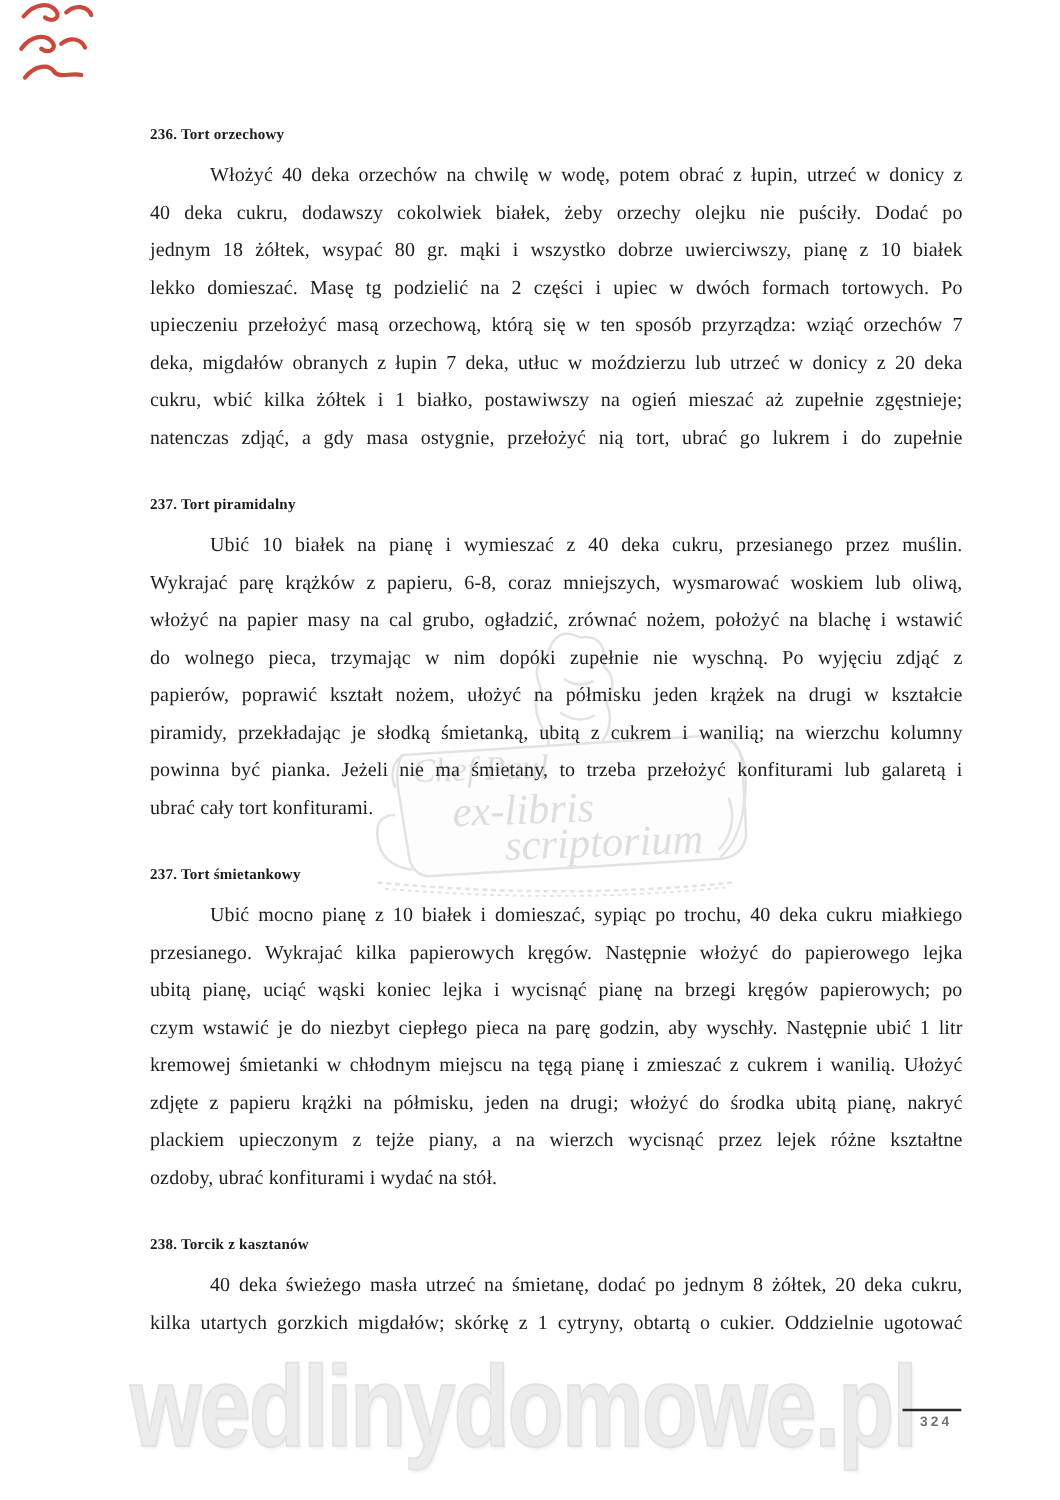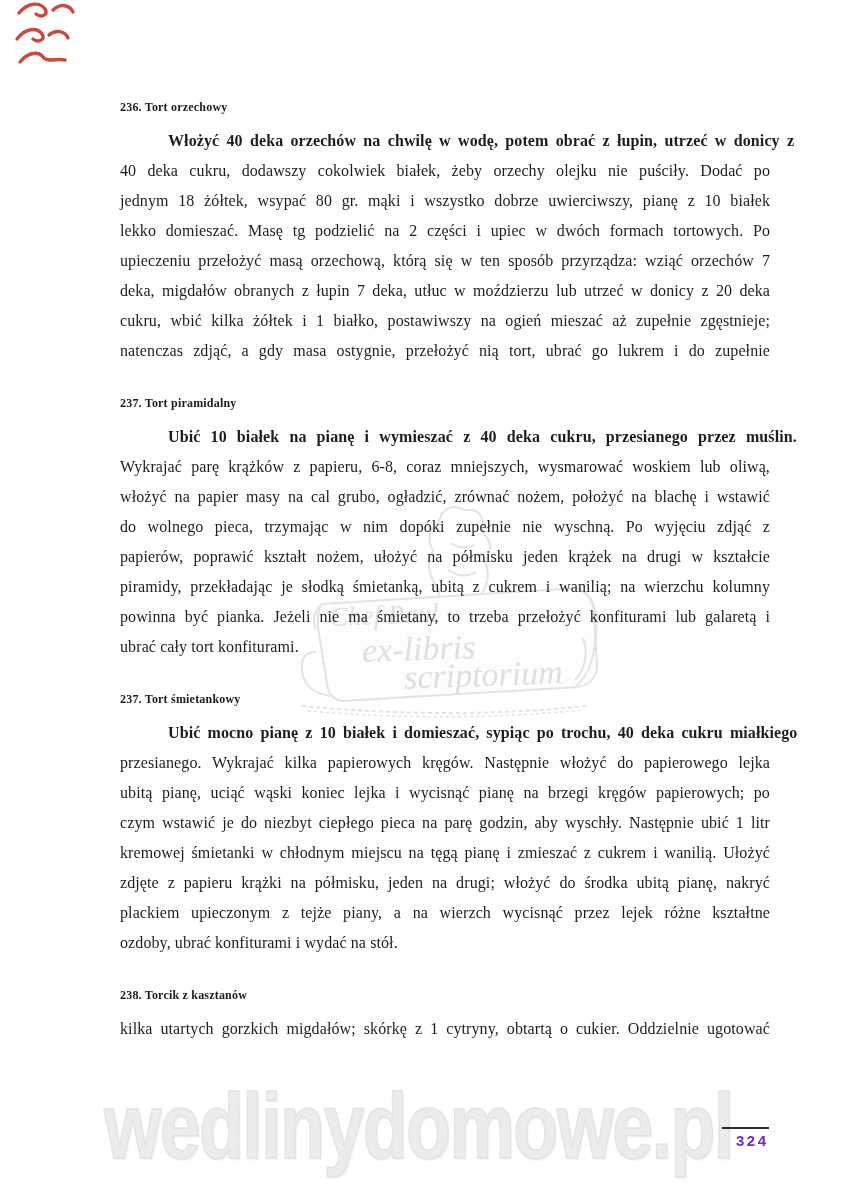--- a/index.html
+++ b/index.html
@@ -13,21 +13,21 @@
   .rheading{
     font-family:"Liberation Serif",serif;font-weight:bold;
     font-size:12px;line-height:30px;margin:0 0 4px 0;color:#1b1b1b;
     letter-spacing:0.2px;
   }
   .rpara{margin:0;}
   .jline{
     font-size:16px;line-height:30px;color:#1d1d1d;
     white-space:nowrap;letter-spacing:0.1px;
   }
-  .jline.indent{padding-left:48px;font-weight:bold;}
+  .jline.indent{padding-left:48px;}
   
   .emblem{position:absolute;left:278px;top:488px;width:340px;height:230px;z-index:1;}
   .emblem svg{position:absolute;left:0;top:0;}
   .em-text{
     position:absolute;font-family:"Liberation Serif",serif;font-style:italic;
     color:#dedede;transform:rotate(-2deg);white-space:nowrap;
   }
   .em-t1{left:52px;top:112px;font-size:27px;}
   .em-t2{left:84px;top:142px;font-size:34px;}
   .em-t3{left:126px;top:168px;font-size:34px;}
@@ -38,21 +38,21 @@
     font-size:92px;letter-spacing:-2px;color:#ececec;
     -webkit-text-stroke:1.5px #e2e2e2;
     text-shadow:2px 2px 2px #f3f3f3;
     transform:scaleX(0.80);transform-origin:0 0;white-space:nowrap;
   }
   
   .pagenum-rule{position:absolute;left:722px;top:1127px;width:47px;border-top:2px solid #2b2b2b;z-index:2;}
   .pagenum{
     position:absolute;left:736px;top:1132px;z-index:2;
     font-family:"Liberation Sans",sans-serif;font-weight:bold;
-    font-size:15px;letter-spacing:2.5px;color:#6d28d9;
+    font-size:11px;letter-spacing:2.5px;color:#737373;
   }
   
   .red-marks{position:absolute;left:12px;top:0px;z-index:3;}
 </style>
 </head>
 <body>
 
 <div class="sheet">
 
   <svg class="red-marks" width="84" height="70" viewBox="0 0 84 70">
@@ -124,20 +124,21 @@
           <div class="jline j" style="word-spacing: 2.89px; text-align: center;"><span>czym wstawić je do niezbyt ciepłego pieca na parę godzin, aby wyschły. Następnie ubić 1 litr</span></div>
           <div class="jline j" style="word-spacing: 2.66px;"><span>kremowej śmietanki w chłodnym miejscu na tęgą pianę i zmieszać z cukrem i wanilią. Ułożyć</span></div>
           <div class="jline j" style="word-spacing: 4.73px;"><span>zdjęte z papieru krążki na półmisku, jeden na drugi; włożyć do środka ubitą pianę, nakryć</span></div>
           <div class="jline j" style="word-spacing: 7.54px;"><span>plackiem upieczonym z tejże piany, a na wierzch wycisnąć przez lejek różne kształtne</span></div>
           <div class="jline"><span>ozdoby, ubrać konfiturami i wydać na stół.</span></div>
         </div>
       </section>
       <section class="rsection">
         <h2 class="rheading">238. Torcik z kasztanów</h2>
         <div class="rpara">
+          <div class="jline indent j" style="word-spacing: 2.83px;"><span>40 deka świeżego masła utrzeć na śmietanę, dodać po jednym 8 żółtek, 20 deka cukru,</span></div>
           <div class="jline j" style="word-spacing: 3.88px;"><span>kilka utartych gorzkich migdałów; skórkę z 1 cytryny, obtartą o cukier. Oddzielnie ugotować</span></div>
         </div>
       </section>
     </main>
 
   <div class="pagenum-rule"></div>
   <div class="pagenum">324</div>
 
 </div>
 

